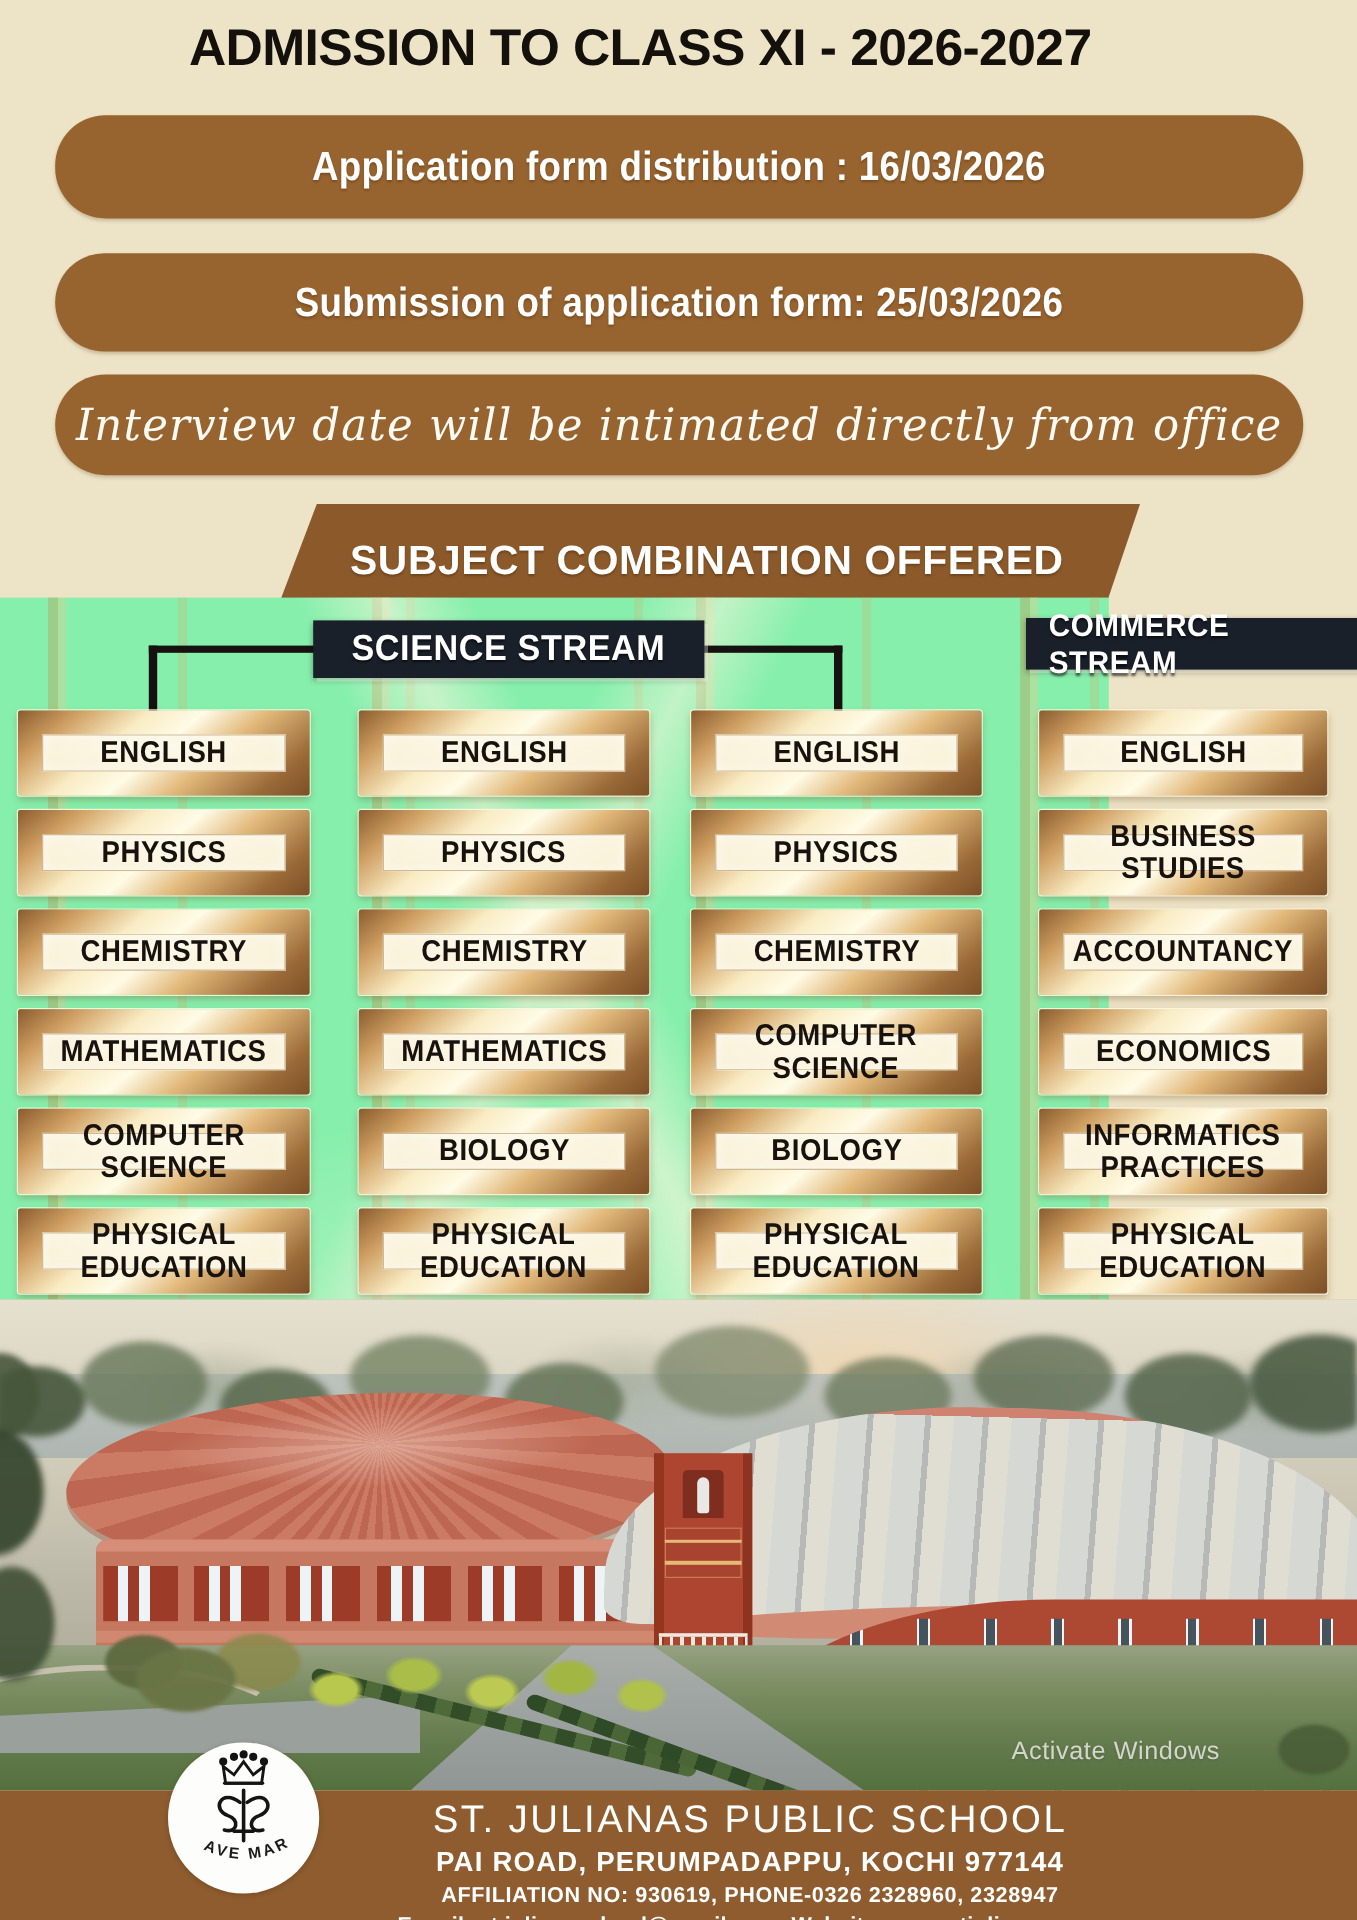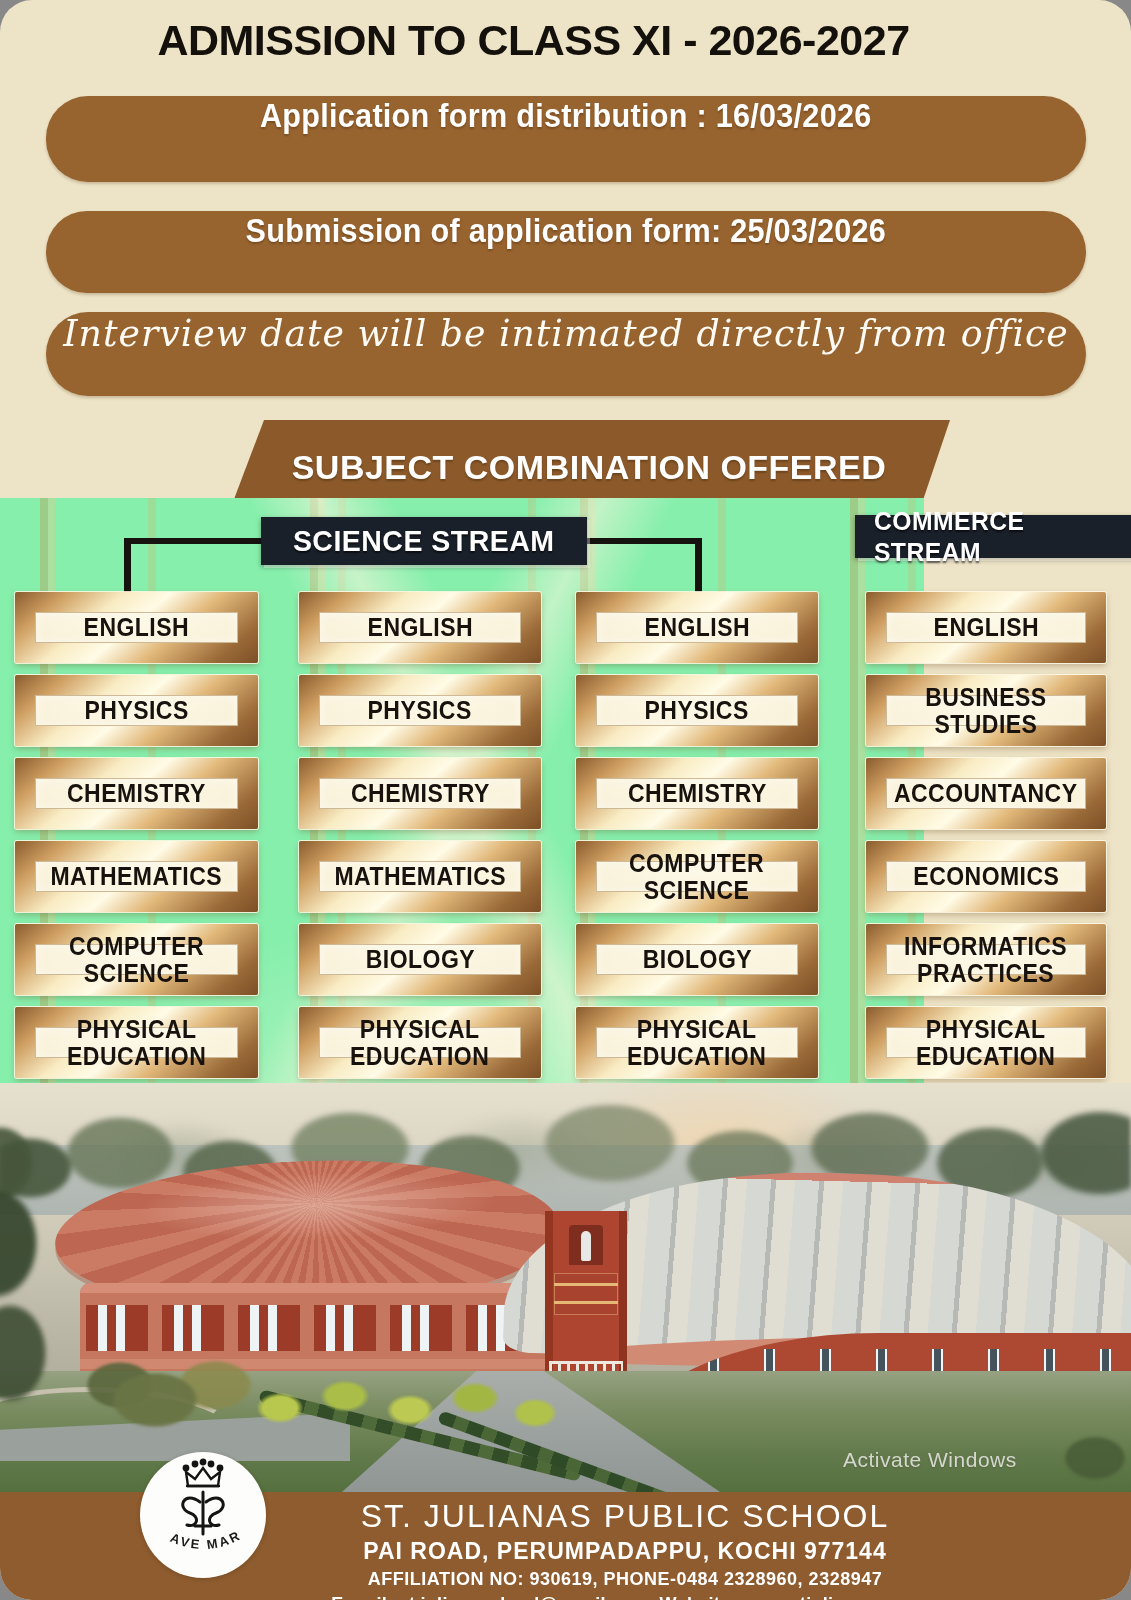--- a/index.html
+++ b/index.html
@@ -1,24 +1,24 @@
 <!DOCTYPE html>
 <html><head>
 <meta charset="utf-8">
 <style>
   html,body{margin:0;padding:0;background:#888;}
   .page{position:relative;width:1131px;height:1600px;overflow:hidden;
-        font-family:"Liberation Sans",sans-serif;background:#ede3c6;border-radius:32px;}
+        font-family:"Liberation Sans",sans-serif;background:#ede3c6;}
 
   
   .page-title{position:absolute;top:16px;left:0;right:0;margin:0;text-align:center;
     font-size:43px;font-weight:700;letter-spacing:-0.5px;color:#14100c;transform:translateX(-32px);}
 
   .pill{position:absolute;left:46px;width:1040px;border-radius:42px;background:#97632f;
-    display:flex;align-items:flex-start;justify-content:center;box-shadow:0 2px 3px rgba(90,60,25,.25);}
+    display:flex;align-items:center;justify-content:center;box-shadow:0 2px 3px rgba(90,60,25,.25);}
   .pill-1{top:96px;height:86px;}
   .pill-2{top:211px;height:82px;}
   .pill-3{top:312px;height:84px;}
   .pill-label{display:block;color:#fff;font-size:34px;font-weight:700;letter-spacing:.3px;
     transform:scaleX(.9);text-shadow:0 2px 2px rgba(70,40,10,.35);white-space:nowrap;}
   .pill-label-script{display:block;color:#fdfbf4;font-family:"DejaVu Serif",serif;font-style:italic;
     font-size:37px;font-weight:400;letter-spacing:1px;transform:scaleX(.98);white-space:nowrap;}
 
   .banner{position:absolute;top:420px;left:228px;width:722px;height:95px;background:#8c5a2a;
     clip-path:polygon(36px 0,100% 0,calc(100% - 32px) 100%,0 100%);
@@ -404,21 +404,21 @@
       <div class="fl-right"></div>
     </div>
   </div>
 
   <div class="watermark">Activate Windows</div>
 
   <div class="footer">
     <div class="footer-text">
       <p class="f-line1">ST. JULIANAS PUBLIC SCHOOL</p>
       <p class="f-line2">PAI ROAD, PERUMPADAPPU, KOCHI 977144</p>
-      <p class="f-line3">AFFILIATION NO: 930619, PHONE-0484 2328960, 2328947</p>
+      <p class="f-line3">AFFILIATION NO: 930619, PHONE-0326 2328960, 2328947</p>
       <p class="f-line4">E-mail: st.julianaschool@gmail.com, Website: www.stjulianas.com</p>
     </div>
   </div>
 
   <div class="logo">
     <svg viewBox="0 0 126 126">
       <g stroke="#141414" fill="none" stroke-width="2.4" stroke-linecap="round">
         <path d="M48 34 L46 20 L55 27 L63 16 L71 27 L80 20 L78 34 Z"></path>
         <circle cx="46" cy="16" r="2.2" fill="#141414"></circle>
         <circle cx="55" cy="12" r="2.2" fill="#141414"></circle>

